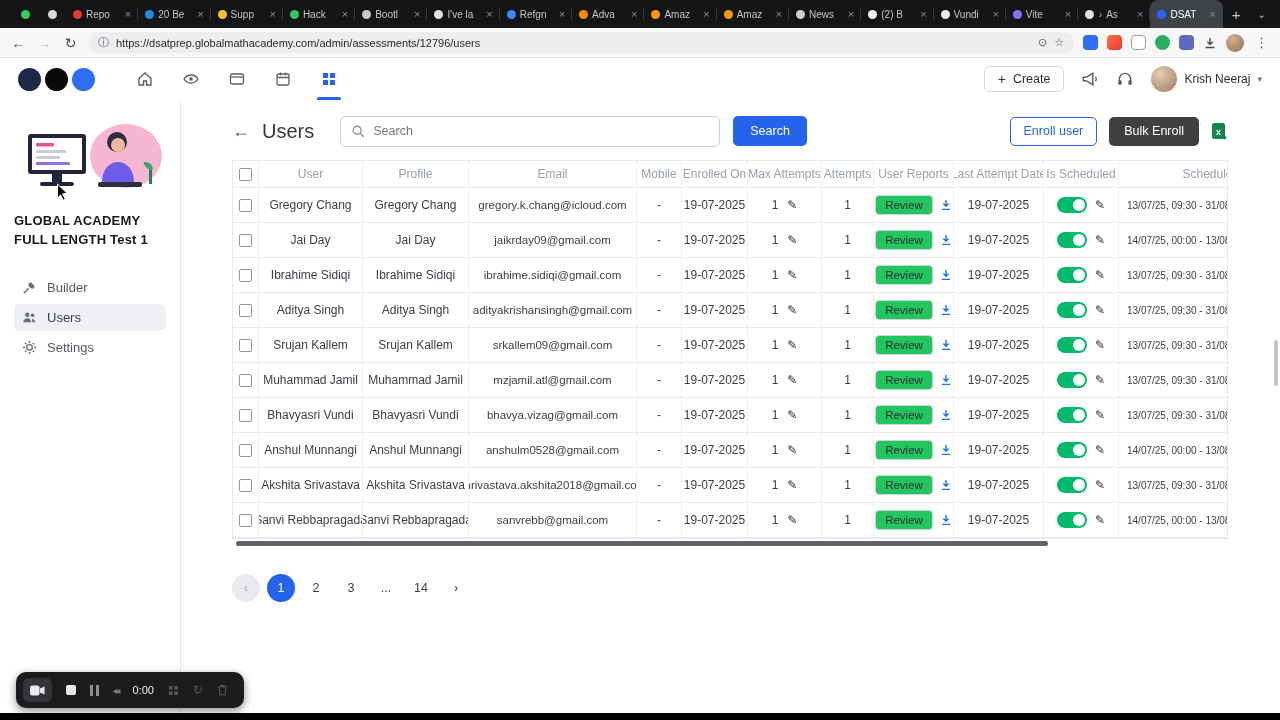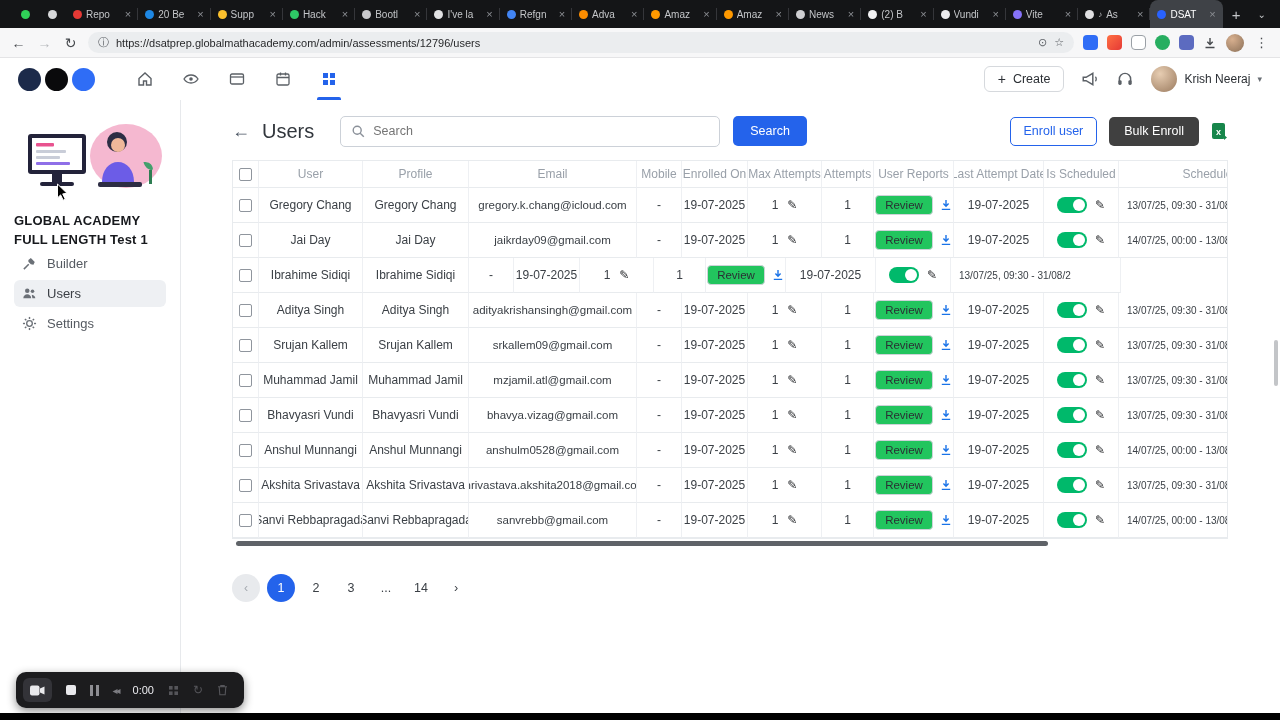--- a/index.html
+++ b/index.html
@@ -48,21 +48,21 @@
   .userchip{display:flex;align-items:center;gap:7px}
   .avatar{width:26px;height:26px;border-radius:50%;background:radial-gradient(circle at 35% 30%,#e7cdb2,#9a7a5e)}
   .uname{font-size:12px;color:#2b2f34}
   .caret{font-size:9px;color:#6a6f75}
 
   
   .content{display:flex;height:613px}
   .sidebar{width:181px;flex:0 0 181px;border-right:1px solid #e7e9ec;padding:12px 14px 4px 14px}
   .illus{width:150px;height:88px;display:block}
   .course-title{margin-top:12px;font-size:13px;font-weight:700;color:#17191d;line-height:1.45;letter-spacing:.2px}
-  .smenu{display:flex;flex-direction:column;gap:3px}
+  .smenu{margin-top:24px;display:flex;flex-direction:column;gap:3px}
   .sitem{display:flex;align-items:center;gap:10px;padding:6px 8px;font-size:13px;color:#555a61;border-radius:6px;cursor:pointer}
   .sitem.active{background:#eef0f3;color:#3c4046}
   .sicon{width:15px;height:15px;color:#6b7077;display:flex;align-items:center;flex:0 0 15px}
 
   .main{flex:1;min-width:0;padding:14px 0 0 51px;position:relative;overflow:hidden}
   .mhead{display:flex;align-items:center;height:34px;margin-right:52px}
   .back{color:#4b5563;font-size:18px;margin-right:12px;line-height:1;cursor:pointer}
   .ptitle{font-size:20px;font-weight:500;color:#32373d;margin-right:26px}
   .searchbox{width:380px;height:31px;border:1px solid #ccd1d8;border-radius:5px;display:flex;align-items:center;padding:0 10px;gap:8px;background:#fff}
   .searchbox input{border:none;outline:none;font-size:12.5px;flex:1;color:#333;background:transparent;font-family:"Liberation Sans",sans-serif}
@@ -503,20 +503,21 @@
     </div>
     <div class="td c-schedtext">14/07/25, 00:00 - 13/08/2</div>
   </div>
 
   <div class="trow">
     <div class="td c-check">
               <span class="checkbox"></span>
             </div>
     <div class="td c-user">Ibrahime Sidiqi</div>
     <div class="td c-profile">Ibrahime Sidiqi</div>
+    <div class="td c-email">ibrahime.sidiqi@gmail.com</div>
     <div class="td c-mobile">-</div>
     <div class="td c-enrolled">19-07-2025</div>
     <div class="td c-maxatt">
       <span>1</span>
       <span class="pencil">✎</span>
     </div>
     <div class="td c-att">1</div>
     <div class="td c-reports">
       <button class="review-btn">Review</button>
       <span class="dlicon">

